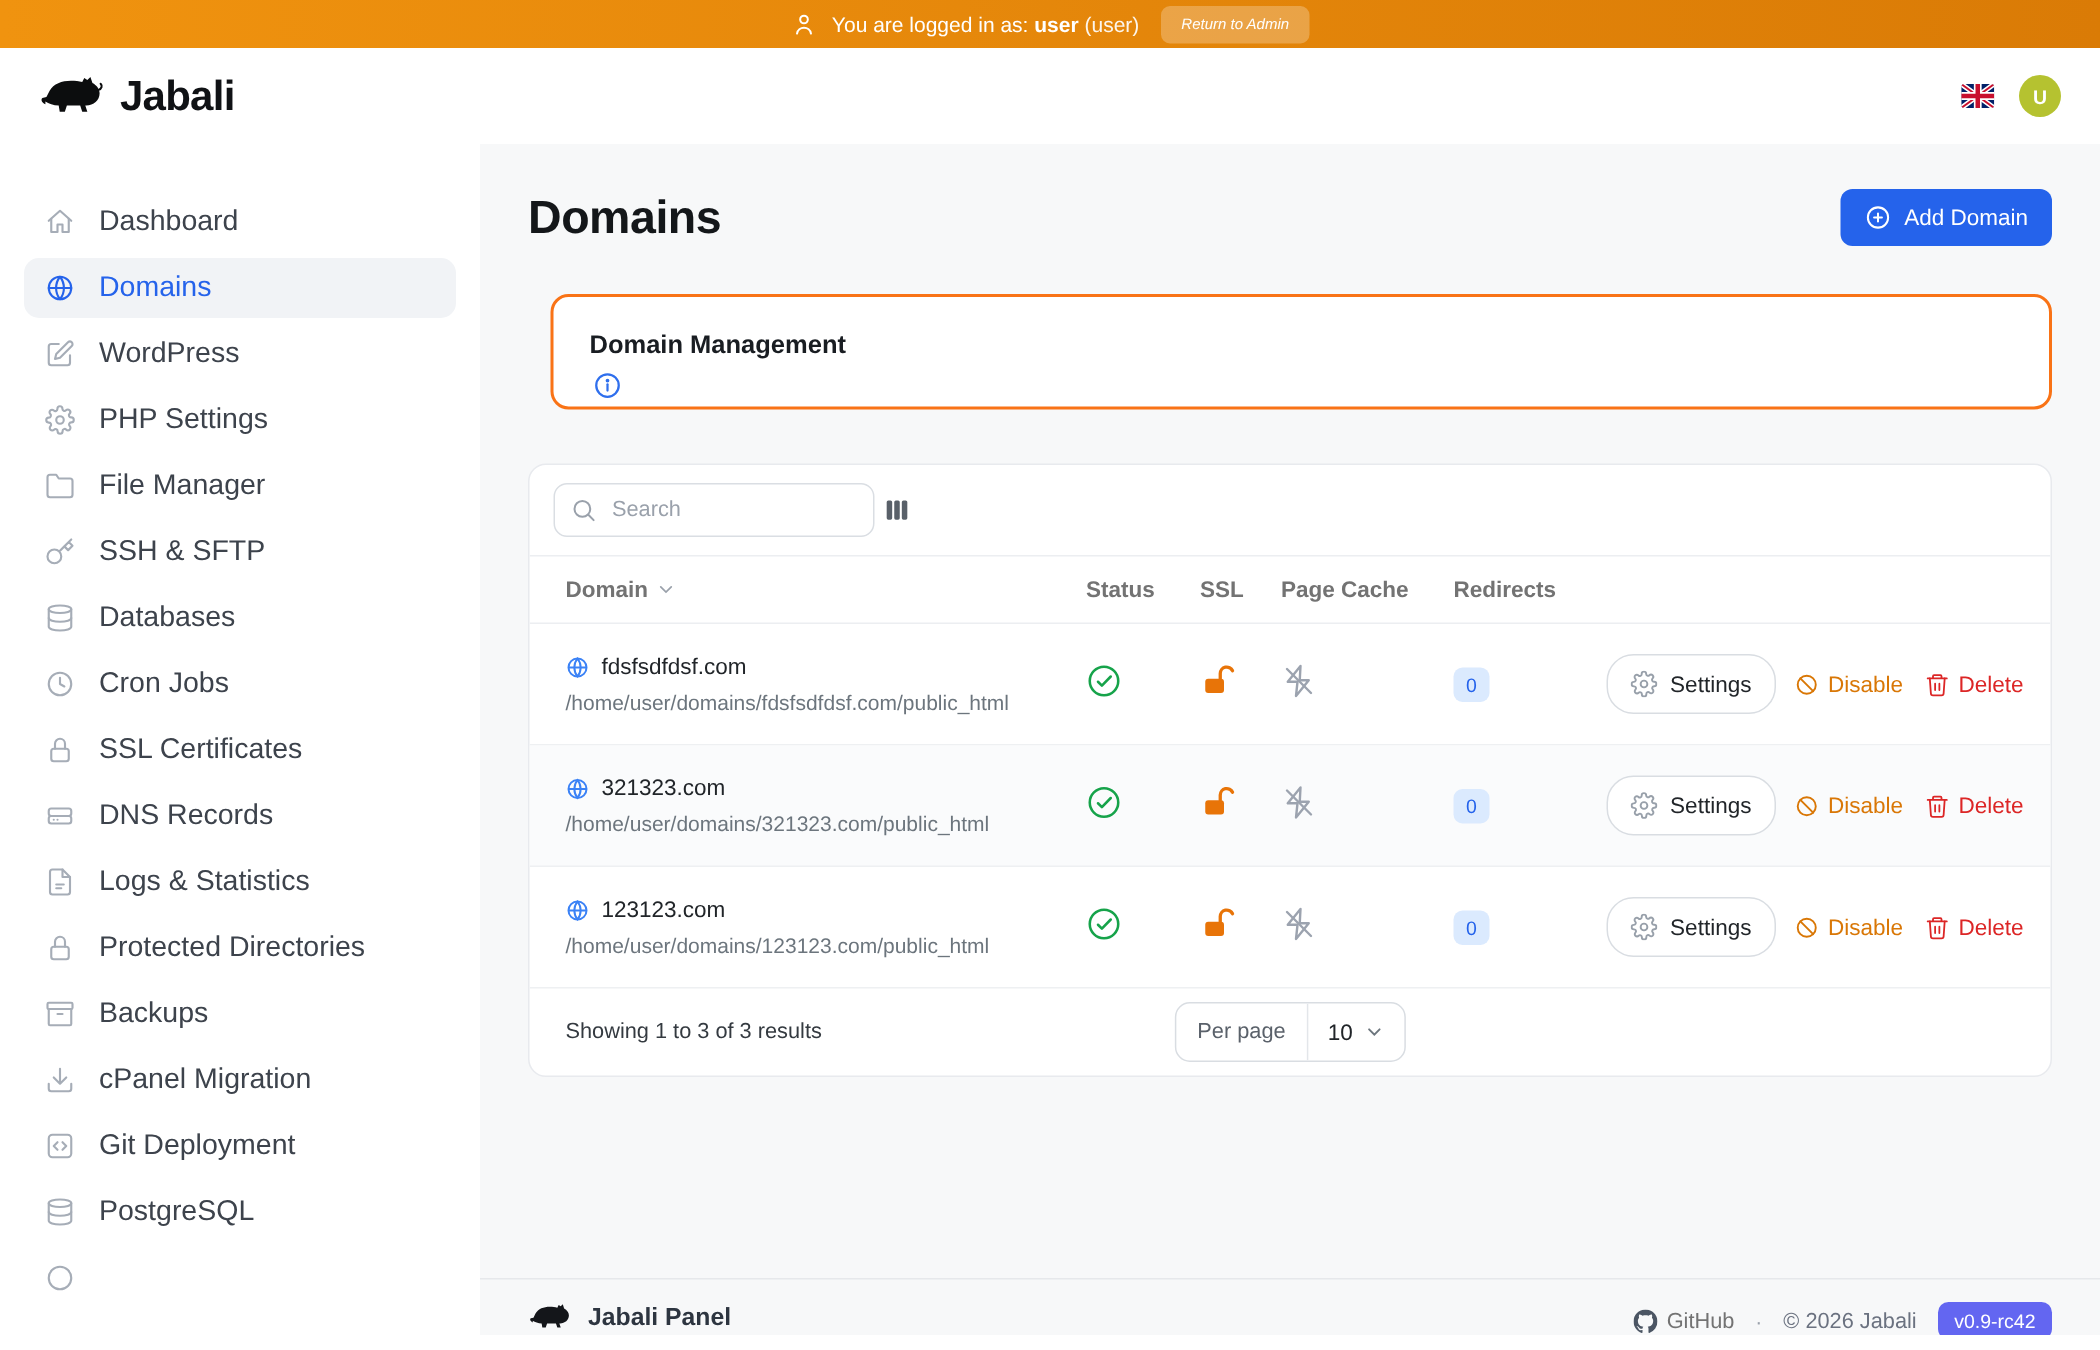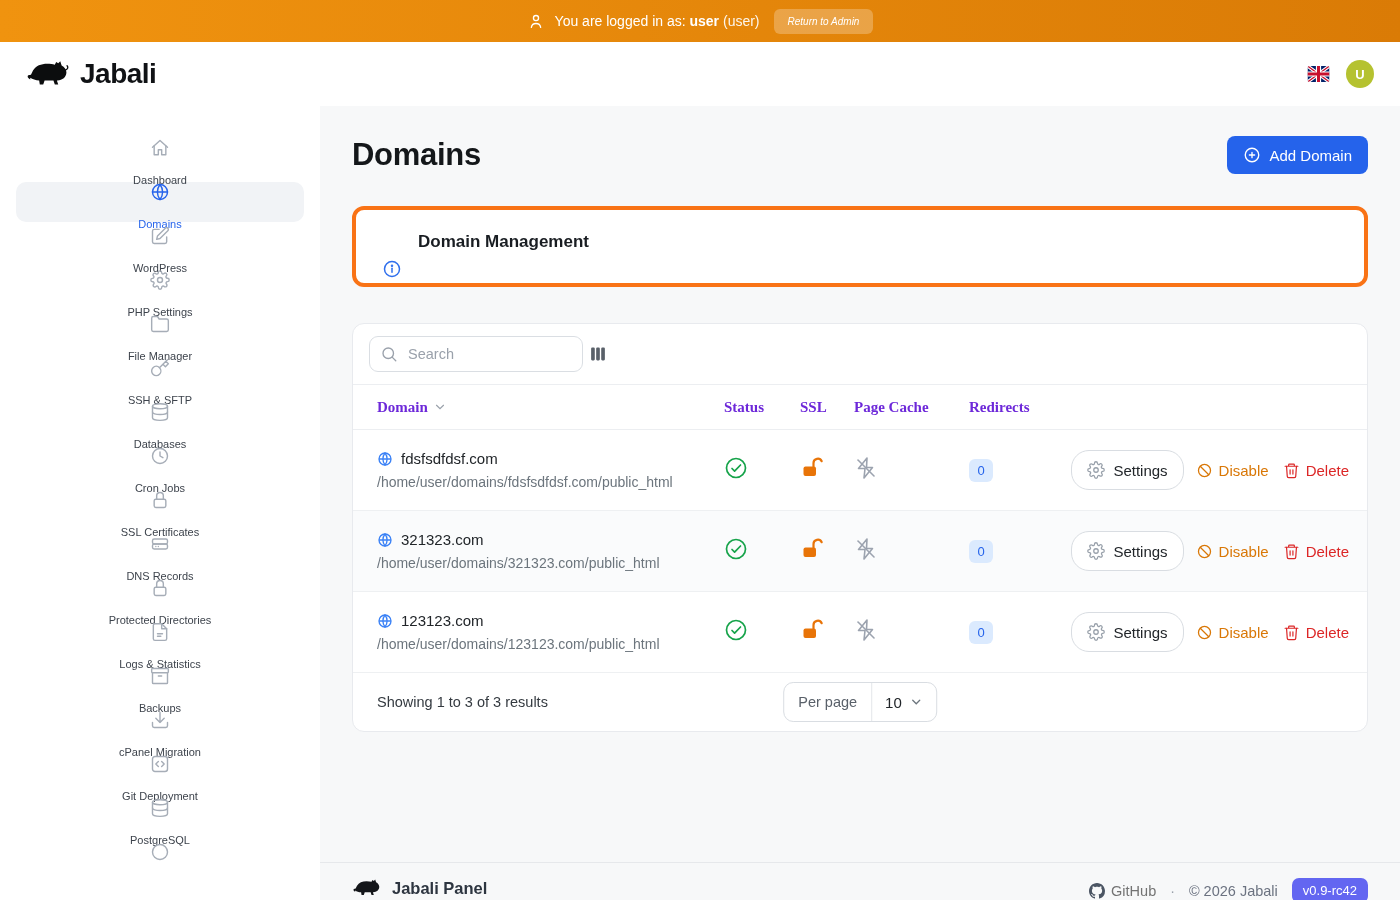--- a/index.html
+++ b/index.html
@@ -1,20 +1,20 @@
 <!DOCTYPE html>
 <html><head>
 <meta charset="utf-8">
 <style>
   * { margin:0; padding:0; box-sizing:border-box; }
   html,body { width:1400px; height:900px; overflow:hidden; background:#fff;
     font-family:"Liberation Sans", sans-serif; }
 
   
-  .topbar { height:42px; background:linear-gradient(90deg,#f0930f,#da7b06);
+  .topbar { height:32px; background:linear-gradient(90deg,#f0930f,#da7b06);
     display:flex; align-items:center; justify-content:center; gap:14px; color:#fff; }
   .topbar .msg { font-size:14px; display:flex; align-items:center; gap:10px; }
   .topbar .msg b { font-weight:700; }
   .topbar .msg .role { opacity:.92; }
   .btn-return { background:rgba(255,255,255,.25); color:#fff; border:none; border-radius:6px;
     padding:7px 14px; font-size:10px; font-family:inherit; cursor:pointer;font-style:italic; }
 
   
   .header { height:64px; background:#fff; display:flex; align-items:center;
     justify-content:space-between; padding:0 26px; }
@@ -23,54 +23,54 @@
   .header-right { display:flex; align-items:center; gap:16px; }
   .flag-btn { border:none; background:none; cursor:pointer; line-height:0; }
   .avatar { width:28px; height:28px; border-radius:50%; background:#b5c230; color:#fff;
     font-size:13px; font-weight:700; display:flex; align-items:center; justify-content:center;
     border:none; cursor:pointer; }
 
   
   .body { display:flex; height:794px; }
   .sidebar { width:320px; background:#fff; padding:32px 16px 0; flex-shrink:0; overflow:hidden; }
   .side-item { height:40px; margin-bottom:4px; border-radius:10px; display:flex; align-items:center;
-    gap:16px; padding:0 14px; cursor:pointer; color:#3d434c; font-size:11px;flex-direction:column; }
+    gap:16px; padding:0 14px; cursor:pointer; color:#3d434c; font-size:19px; }
   .side-item .s-icon { width:20px; height:20px; color:#a6adb7; flex-shrink:0; display:flex; }
   .side-item .s-icon svg { width:20px; height:20px; }
   .side-item.active { background:#f1f3f6; color:#2563eb; font-weight:500; }
   .side-item.active .s-icon { color:#2563eb; }
 
   .main-col { flex:1; display:flex; flex-direction:column; background:#f7f8f9; min-width:0; }
   .content { flex:1; padding:30px 32px 0; overflow:hidden; }
 
   .page-head { display:flex; align-items:center; justify-content:space-between; }
   .page-title { font-size:31px; font-weight:800; color:#14171a; letter-spacing:-.3px; }
   .btn-add { display:flex; align-items:center; gap:8px; background:#2563eb; color:#fff; border:none;
     border-radius:8px; height:38px; padding:0 16px; font-size:15px; font-family:inherit; cursor:pointer; }
   .btn-add svg { width:18px; height:18px; }
 
-  .info-card { position:relative; margin-top:32px; background:#fff; border:4px solid #f97316;
-    border-radius:12px; padding:22px 28px 24px 62px; }
+  .info-card { position:relative; margin-top:32px; background:#fff; border:2px solid #f97316;
+    border-radius:12px; padding:22px 28px 24px 24px;margin-left:15px; }
   .info-icon { position:absolute; left:26px; top:49px; width:20px; height:20px; color:#2f6fed; }
   .info-title { font-size:17px; font-weight:700; color:#191d22; margin-bottom:7px; }
   .info-body { font-size:15px; color:#4a5158; line-height:20px; max-width:930px; }
 
   
   .table-card { margin-top:36px; background:#fff; border:1px solid #e8eaee; border-radius:12px; overflow:hidden; }
   .toolbar { display:flex; align-items:center; justify-content:flex-start; gap:0; padding:12px 16px; height:60px; }
   .search-wrap { position:relative; }
   .search-wrap svg { position:absolute; left:11px; top:9px; width:18px; height:18px; color:#9aa1ab; }
   .search-input { width:214px; height:36px; border:1px solid #dadee3; border-radius:9px;
     padding:0 10px 0 38px; font-size:14.5px; font-family:inherit; color:#343a40; background:#fff; }
   .search-input::placeholder { color:#9aa1ab; }
   .btn-columns { border:none; background:none; cursor:pointer; padding:4px; line-height:0; color:#596069; }
 
   .grid { display:grid; grid-template-columns:1fr 76px 54px 115px 100px 290px; align-items:center; padding:0 16px; }
   .thead { height:46px; border-top:1px solid #eceef1; border-bottom:1px solid #eceef1; }
-  .th { font-size:15px; font-weight:700; color:#6d28d9; padding-left:8px; display:flex; align-items:center; gap:5px;font-family:Liberation Serif, serif; }
+  .th { font-size:15px; font-weight:700; color:#737373; padding-left:8px; display:flex; align-items:center; gap:5px; }
   .th .sort { width:14px; height:14px; color:#9aa1ab; }
 
   .trow { min-height:81px; border-bottom:1px solid #eef0f2; }
   .trow.alt { background:#fafbfc; }
   .cell { padding-left:8px; }
   .d-top { display:flex; align-items:center; gap:8px; }
   .d-globe { width:16px; height:16px; color:#3b82f6; display:inline-flex; }
   .d-globe svg { width:16px; height:16px; }
   .d-name { font-size:15px; color:#212529; }
   .d-path { font-size:14px; color:#6c757d; margin-top:7px; }
@@ -249,34 +249,34 @@
             <rect x="3" y="6" width="18" height="6" rx="2"></rect>
             <rect x="3" y="12" width="18" height="6" rx="2"></rect>
             <path d="M7 15h.01M10 15h.01"></path>
           </svg>
         </span>
         <span>DNS Records</span>
       </div>
       <div class="side-item">
         <span class="s-icon">
           <svg viewBox="0 0 24 24" fill="none" stroke="currentColor" stroke-width="1.7" stroke-linecap="round" stroke-linejoin="round">
+            <path d="M14 2H6a2 2 0 0 0-2 2v16a2 2 0 0 0 2 2h12a2 2 0 0 0 2-2V8z"></path>
+            <path d="M14 2v6h6M9 14h6M9 17h4"></path>
+          </svg>
+        </span>
+        <span>Logs &amp; Statistics</span>
+      </div>
+      <div class="side-item">
+        <span class="s-icon">
+          <svg viewBox="0 0 24 24" fill="none" stroke="currentColor" stroke-width="1.7" stroke-linecap="round" stroke-linejoin="round">
             <rect x="5" y="11" width="14" height="10" rx="2"></rect>
             <path d="M8 11V7a4 4 0 0 1 8 0v4"></path>
           </svg>
         </span>
         <span>Protected Directories</span>
-      </div>
-      <div class="side-item">
-        <span class="s-icon">
-          <svg viewBox="0 0 24 24" fill="none" stroke="currentColor" stroke-width="1.7" stroke-linecap="round" stroke-linejoin="round">
-            <path d="M14 2H6a2 2 0 0 0-2 2v16a2 2 0 0 0 2 2h12a2 2 0 0 0 2-2V8z"></path>
-            <path d="M14 2v6h6M9 14h6M9 17h4"></path>
-          </svg>
-        </span>
-        <span>Logs &amp; Statistics</span>
       </div>
       <div class="side-item">
         <span class="s-icon">
           <svg viewBox="0 0 24 24" fill="none" stroke="currentColor" stroke-width="1.7" stroke-linecap="round" stroke-linejoin="round">
             <path d="M21 8v12a1 1 0 0 1-1 1H4a1 1 0 0 1-1-1V8"></path>
             <rect x="2" y="3" width="20" height="5" rx="1"></rect>
             <path d="M10 12h4"></path>
           </svg>
         </span>
         <span>Backups</span>

